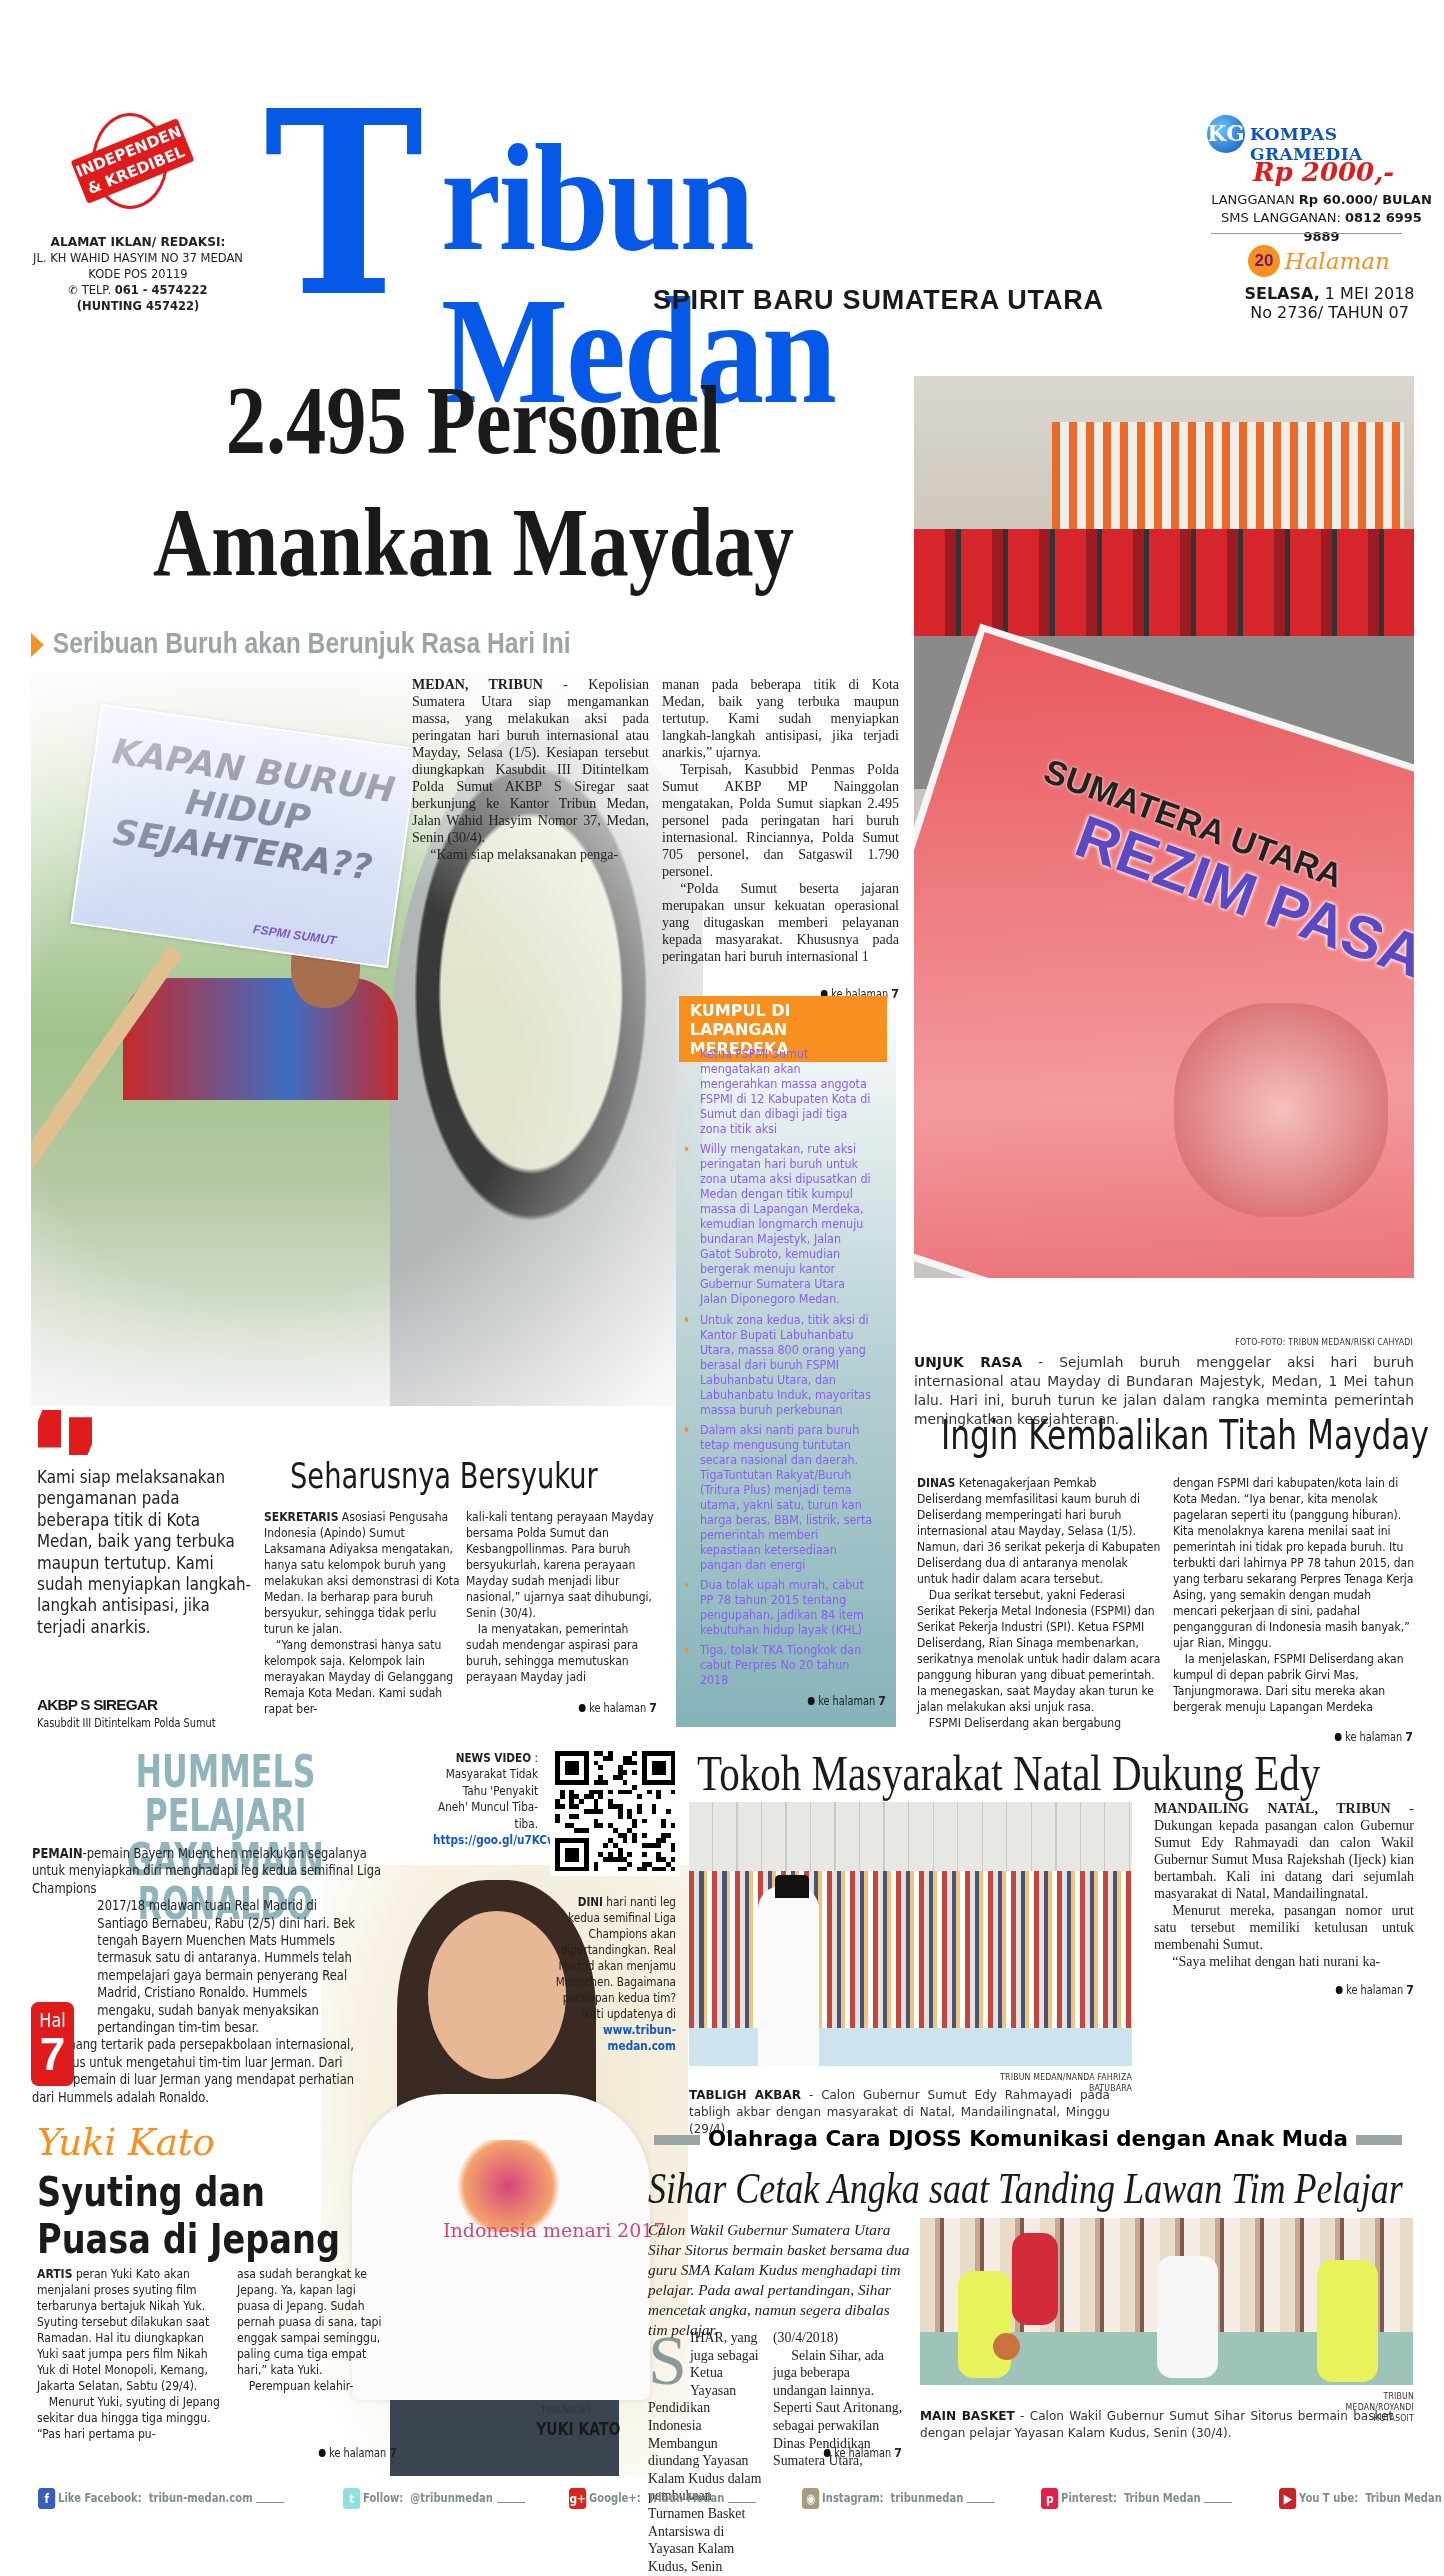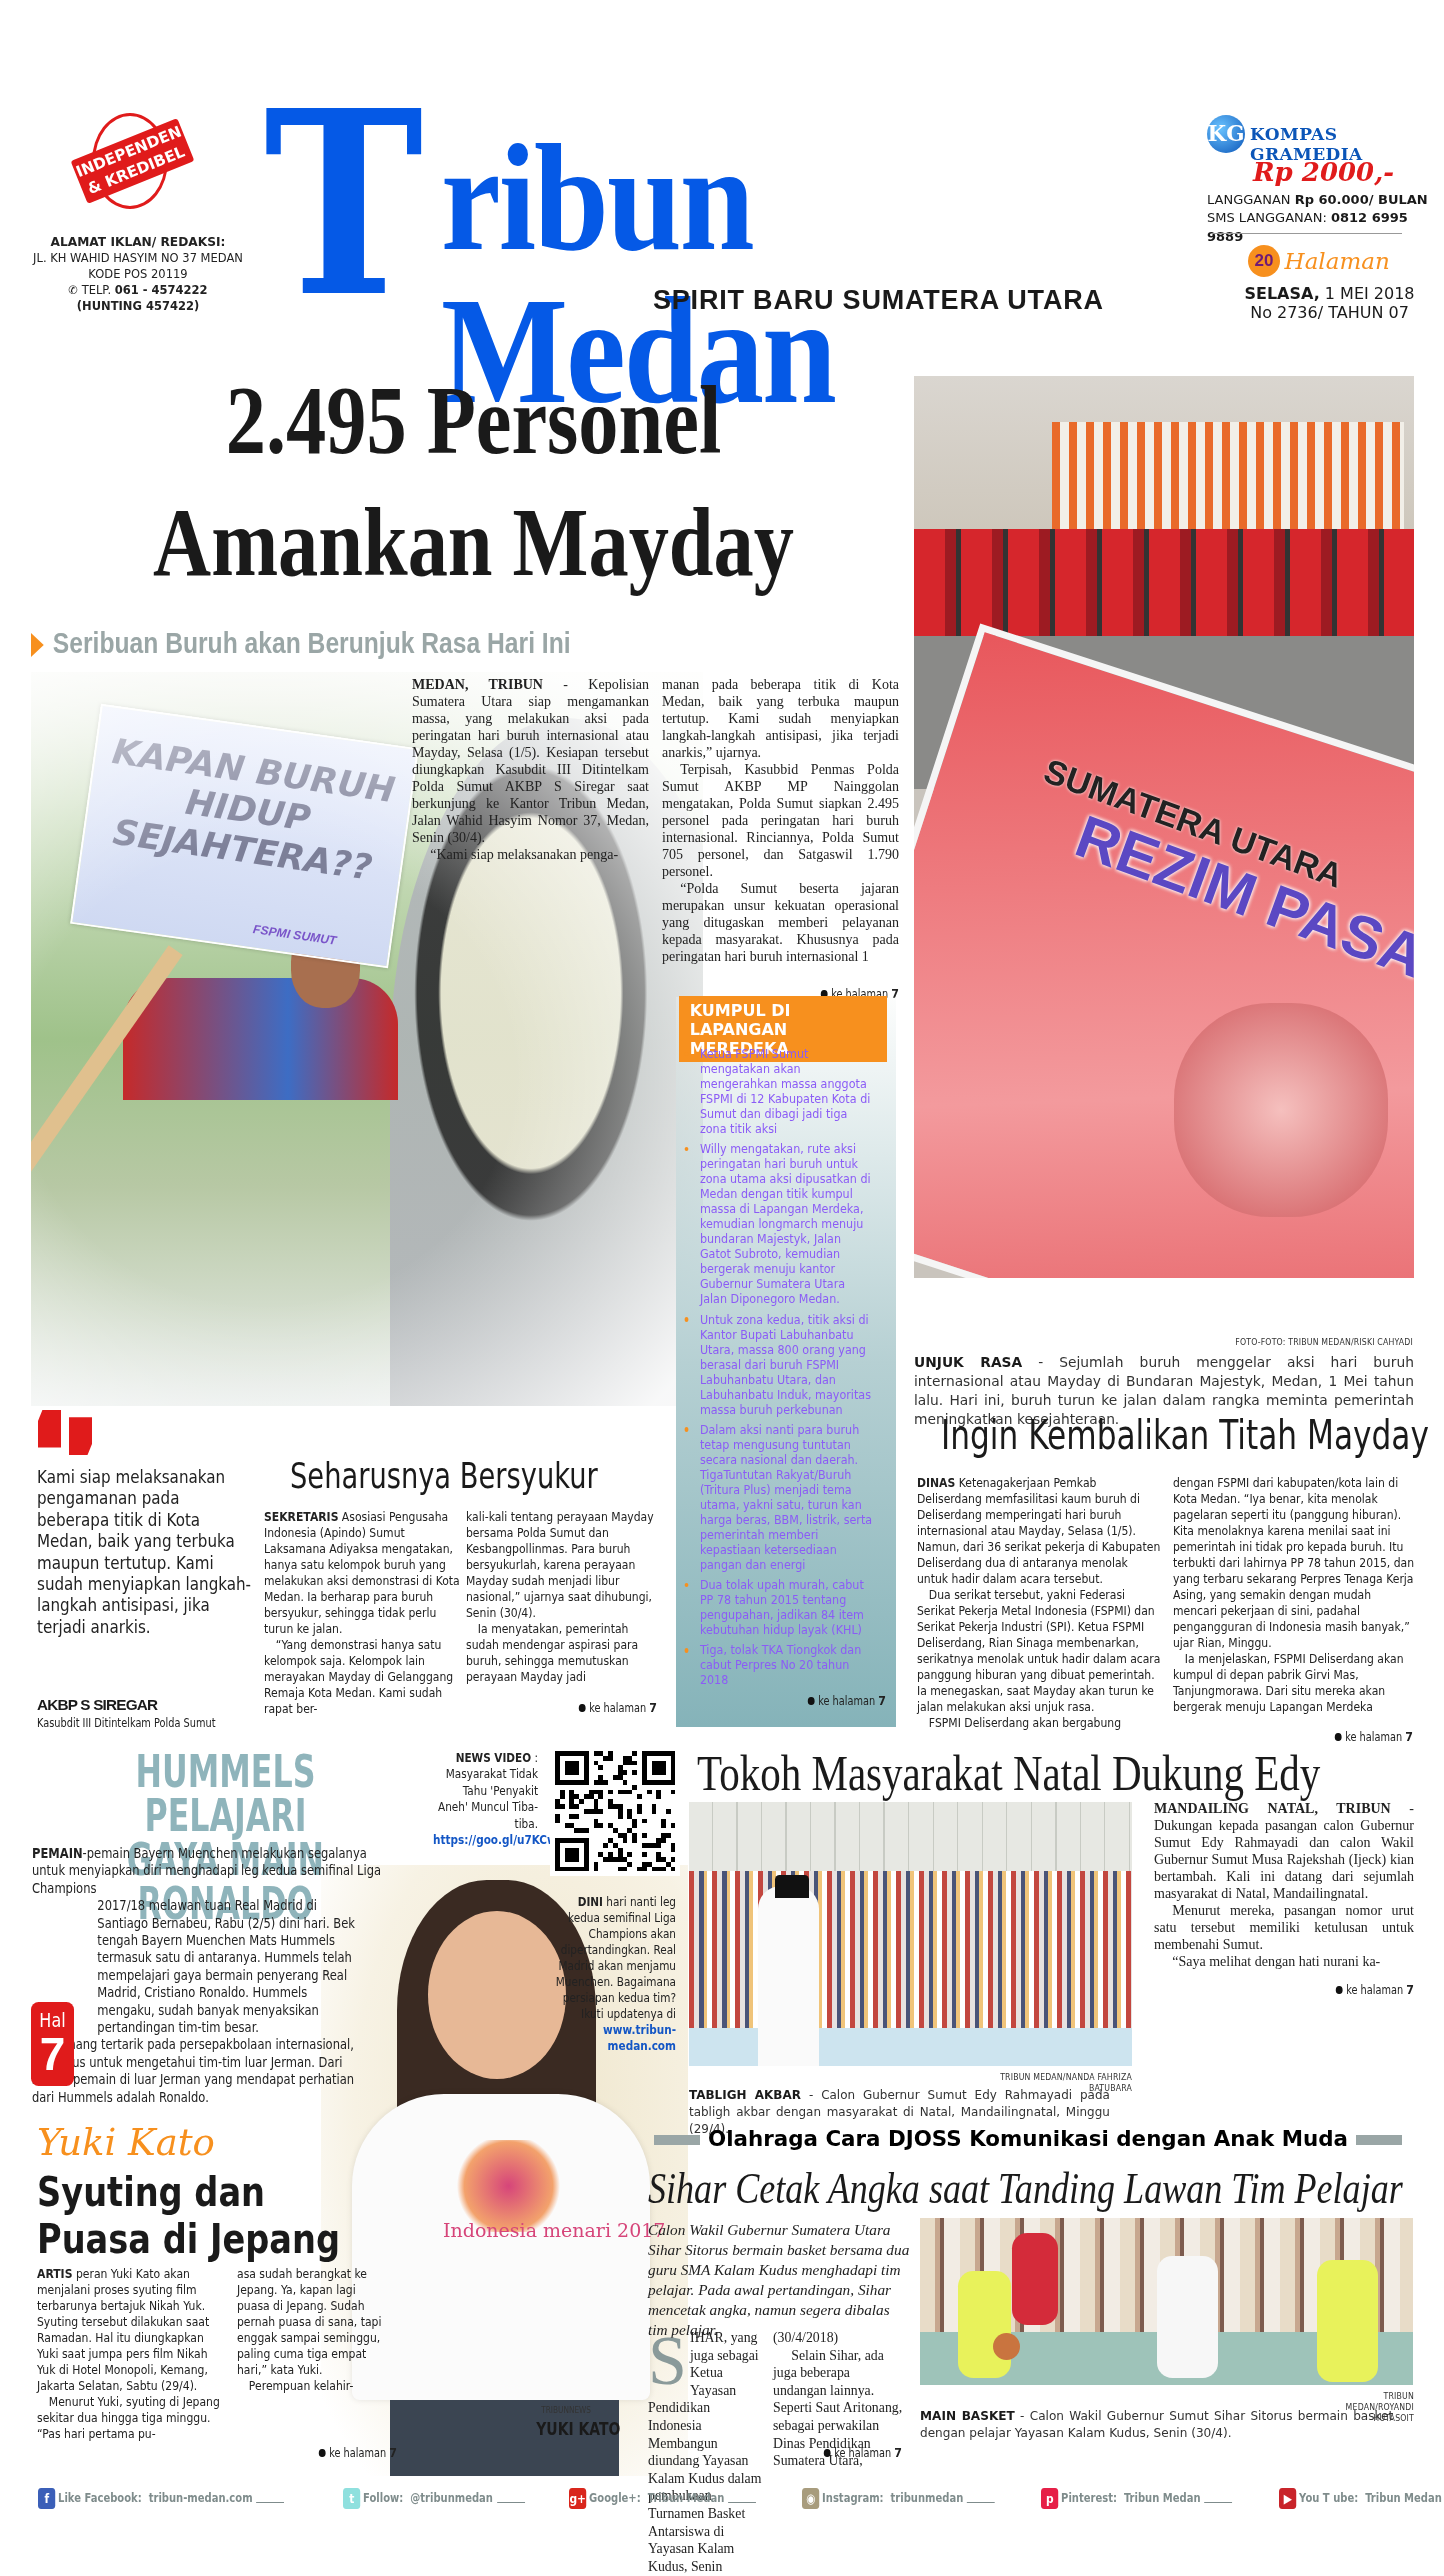--- a/index.html
+++ b/index.html
@@ -14,21 +14,21 @@
 .addr .h{font-weight:bold;font-size:12.2px}
 .addr b{font-weight:bold}
 .logo{left:264px;top:90px;width:925px;height:229px}
 .logo .T{position:absolute;left:0;top:0;font-family:"DejaVu Serif",serif;font-weight:bold;font-size:252px;line-height:229px;color:#0559e6;transform:scaleX(.85);transform-origin:left}
 .logo .rest{position:absolute;left:177px;top:31px;font-family:"Liberation Serif",serif;font-weight:bold;font-size:153px;line-height:153px;color:#0559e6;transform:scaleX(.88);transform-origin:left;letter-spacing:-2.3px}
 .tagline{left:653px;top:285px;font-size:27px;font-weight:bold;letter-spacing:0.8px;color:#1a1a1a}
 .kg{left:1207px;top:115px;width:229px;height:46px}
 .kg .kgicon{position:absolute;left:0;top:0;width:38px;height:38px;border-radius:50%;background:radial-gradient(circle at 35% 35%,#6ac3ff,#0b55b8);color:#fff;font-weight:bold;font-size:21.4px;text-align:center;line-height:38px;font-family:"DejaVu Serif",serif}
 .kg .kgtxt{position:absolute;left:43px;top:9.2px;font-family:"DejaVu Serif",serif;font-weight:bold;font-size:17px;color:#0b55b8;letter-spacing:0.4px}
 .price{left:1253px;top:157px;font-family:"DejaVu Serif",serif;font-style:italic;font-weight:bold;font-size:26px;color:#e01b1b}
-.subs{left:1207px;top:191px;width:229px;font-size:13px;line-height:18.3px;font-family:"DejaVu Sans",sans-serif}
+.subs{left:1207px;top:191px;width:229px;text-align:center;font-size:13px;line-height:18.3px;font-family:"DejaVu Sans",sans-serif}
 .subs b{font-weight:bold}
 .hr1{left:1211px;top:233px;width:191px;height:0.8px;background:#999}
 .pages{left:1248px;top:245px;height:38px}
 .pages .num{display:inline-block;width:32px;height:32px;border-radius:50%;background:#f7901e;color:#701a75;font-weight:bold;font-size:17px;text-align:center;line-height:32px;vertical-align:middle}
 .pages .lbl{display:inline-block;font-family:"DejaVu Serif",serif;font-style:italic;font-size:23px;color:#f7901e;vertical-align:middle;margin-left:4.6px}
 .date{left:1207px;top:284px;width:245px;text-align:center;font-size:16px;line-height:19px;font-family:"DejaVu Sans",sans-serif}
 .date b{font-weight:bold}
 
 .headline{left:53px;top:359px;width:841px;text-align:center;font-family:"Liberation Serif",serif;font-weight:bold;font-size:98px;line-height:122px;color:#1a1a1a;transform:scaleX(.82);transform-origin:center}
 .subhead{left:31px;top:627px;font-size:29px;font-weight:bold;color:#9aa6a6;transform:scaleX(.85);transform-origin:left}

